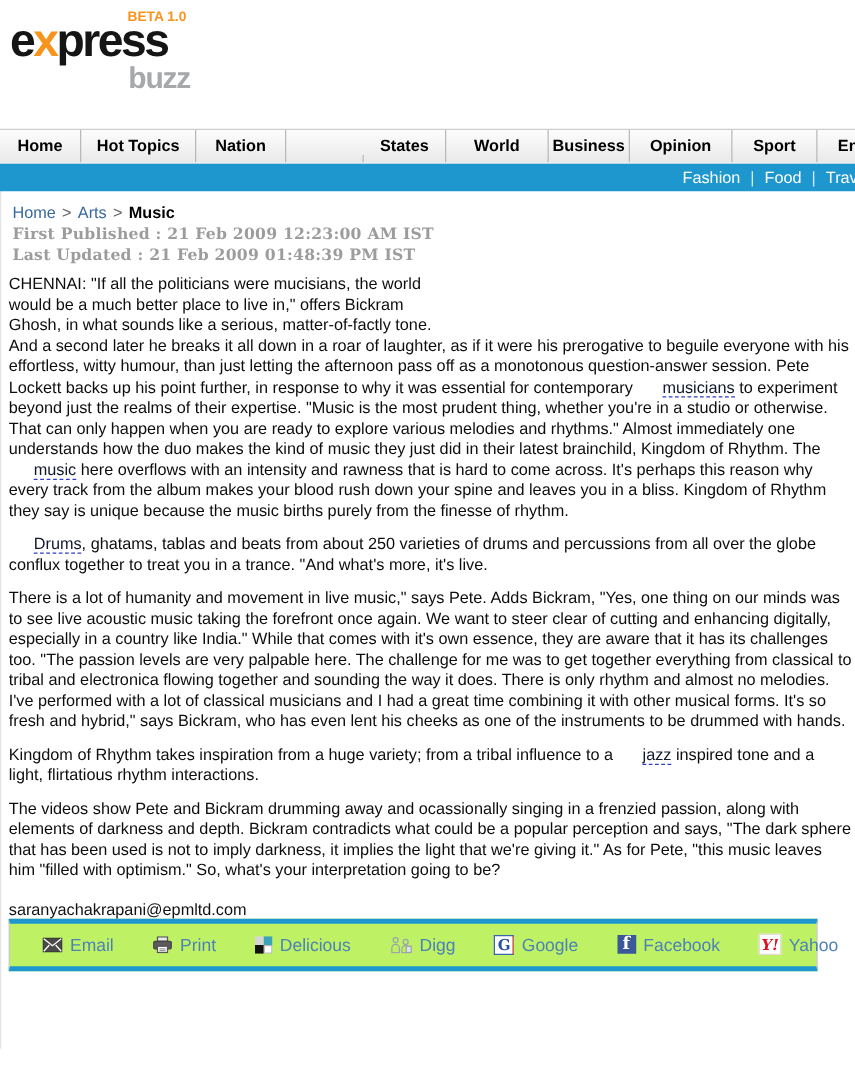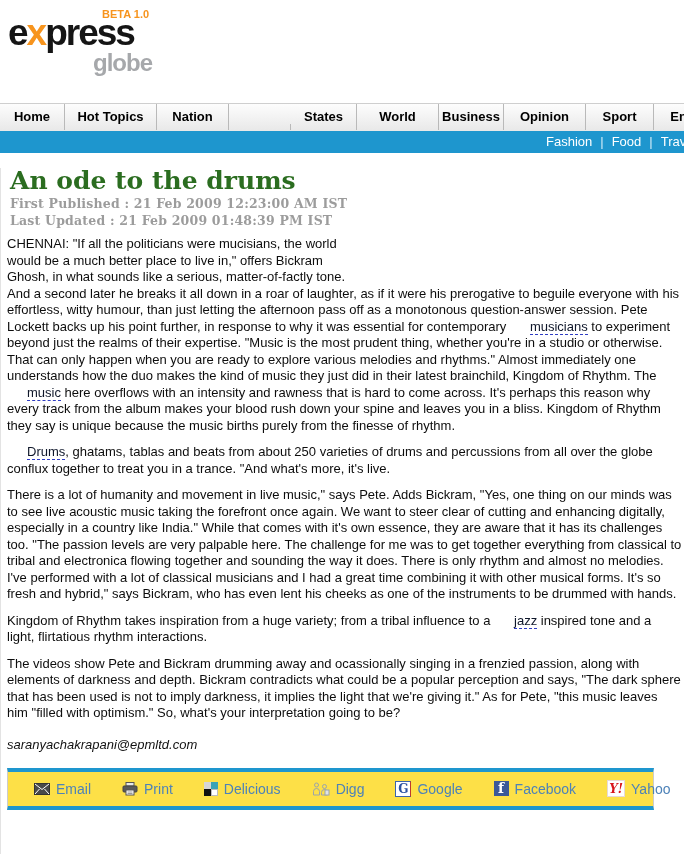--- a/index.html
+++ b/index.html
@@ -42,25 +42,25 @@
            color:#2B6D20; margin:15px 0 0 9px; line-height:1.05; }
   .byline, .pubdate { font-family:"DejaVu Serif", serif; font-weight:bold; font-size:12.5px;
                       color:#9C9C9C; margin:2px 0 0 9px; letter-spacing:0.2px; }
   .byline { margin-top:5px; }
 
   .body { margin:8px 2px 0 6px; font-size:13px; line-height:16.5px; color:#0d0d0d; }
   .body p { margin:0 0 10px 0; }
   .float-spacer { float:right; width:322px; height:34px; }
   .body-link { color:#0f172a; border-bottom:1px dashed #2F3CC3; cursor:pointer;margin-left:20px; }
 
-  .email { margin:15px 0 0 6px; font-size:13px; font-style:italic; color:#111; cursor:pointer; }
+  .email { margin:15px 0 0 6px; font-size:13px; color:#111; cursor:pointer; }
 
   
-  .share-box { margin:16px 0 0 6px; width:645px; border:1px solid #ccc;
-               border-top:4px solid #1E96CE; border-bottom:4px solid #1E96CE; background:#fde047; }
+  .share-box { margin:0 0 0 6px; width:645px; border:1px solid #ccc;
+               border-top:4px solid #1E96CE; border-bottom:4px solid #1E96CE; background:#bef264; }
   .share-row { display:flex; align-items:center; height:34px; padding-left:26px; }
   .share-item { display:inline-flex; align-items:center; margin-right:31px; color:#4D82B8;
                 font-size:14px; cursor:pointer; }
   .share-item .ico { margin-right:6px; display:inline-flex; align-items:center; }
   .gbox { width:14px; height:14px; border:1px solid #3a64ad; border-right-color:#c0392b;
           display:inline-flex; align-items:center; justify-content:center;
           font-family:"DejaVu Serif", serif; font-weight:bold; font-size:12px; color:#2c51a0; background:#fff; }
   .fbox { width:15px; height:15px; background:#3B5998; color:#fff; display:inline-flex;
           align-items:flex-end; justify-content:center; font-family:"DejaVu Serif", serif;
           font-weight:bold; font-size:14px; line-height:15px; }
@@ -70,21 +70,21 @@
 </style>
 </head>
 <body>
 
 <div class="page">
 
   <header class="site-header">
     <div class="logo">
       <span class="logo-beta">BETA 1.0</span>
       <div class="logo-brand"><span>e</span><span class="accent">x</span><span>press</span></div>
-      <div class="logo-tagline">globe</div>
+      <div class="logo-tagline">buzz</div>
     </div>
   </header>
 
   <nav class="mainnav" id="mainnav">
       <div class="nav-item" style="width: 64px;">Home</div>
       <div class="nav-item" style="width: 91px;">Hot Topics</div>
       <div class="nav-item" style="width: 71px;">Nation</div>
       <div class="nav-item" style="width: 61px; margin-top: 20px;">Cities</div>
       <div class="nav-item" style="width: 65px;">States</div>
       <div class="nav-item" style="width: 81px;">World</div>
@@ -93,22 +93,22 @@
       <div class="nav-item" style="width: 67px;">Sport</div>
       <div class="nav-item" style="width: 120px;">Entertainment</div>
     </nav>
 
   <div class="subnav">
     <div class="subnav-inner" id="subnav"><span class="subnav-link">Fashion</span><span class="subnav-sep">|</span><span class="subnav-link">Food</span><span class="subnav-sep">|</span><span class="subnav-link">Travel</span></div>
   </div>
 
   <div class="content">
 
+    <div class="breadcrumb" id="breadcrumb"><span class="crumb-link">Home</span><span class="crumb-sep">&gt;</span><span class="crumb-link">Arts</span><span class="crumb-sep">&gt;</span><span class="crumb-current">Music</span></div>
 
-    <h1 class="title">An ode to the drums</h1>
     <div class="pubdate">First Published : 21 Feb 2009 12:23:00 AM IST</div>
     <div class="pubdate">Last Updated : 21 Feb 2009 01:48:39 PM IST</div>
 
     <div class="body" id="article-body">
         <p><span class="float-spacer"></span>CHENNAI: "If all the politicians were mucisians, the world would be a much better place to live in," offers Bickram Ghosh, in what sounds like a serious, matter-of-factly tone. And a second later he breaks it all down in a roar of laughter, as if it were his prerogative to beguile everyone with his effortless, witty humour, than just letting the afternoon pass off as a monotonous question-answer session. Pete Lockett backs up his point further, in response to why it was essential for contemporary <span class="body-link">musicians</span> to experiment beyond just the realms of their expertise. "Music is the most prudent thing, whether you're in a studio or otherwise. That can only happen when you are ready to explore various melodies and rhythms." Almost immediately one understands how the duo makes the kind of music they just did in their latest brainchild, Kingdom of Rhythm. The <span class="body-link">music</span> here overflows with an intensity and rawness that is hard to come across. It's perhaps this reason why every track from the album makes your blood rush down your spine and leaves you in a bliss. Kingdom of Rhythm they say is unique because the music births purely from the finesse of rhythm.</p>
         <p><span class="body-link">Drums</span>, ghatams, tablas and beats from about 250 varieties of drums and percussions from all over the globe conflux together to treat you in a trance. "And what's more, it's live.</p>
         <p>There is a lot of humanity and movement in live music," says Pete. Adds Bickram, "Yes, one thing on our minds was to see live acoustic music taking the forefront once again. We want to steer clear of cutting and enhancing digitally, especially in a country like India." While that comes with it's own essence, they are aware that it has its challenges too. "The passion levels are very palpable here. The challenge for me was to get together everything from classical to tribal and electronica flowing together and sounding the way it does. There is only rhythm and almost no melodies. I've performed with a lot of classical musicians and I had a great time combining it with other musical forms. It's so fresh and hybrid," says Bickram, who has even lent his cheeks as one of the instruments to be drummed with hands.</p>
         <p>Kingdom of Rhythm takes inspiration from a huge variety; from a tribal influence to a <span class="body-link">jazz</span> inspired tone and a light, flirtatious rhythm interactions.</p>
         <p>The videos show Pete and Bickram drumming away and ocassionally singing in a frenzied passion, along with elements of darkness and depth. Bickram contradicts what could be a popular perception and says, "The dark sphere that has been used is not to imply darkness, it implies the light that we're giving it." As for Pete, "this music leaves him "filled with optimism." So, what's your interpretation going to be?</p>
       </div>

